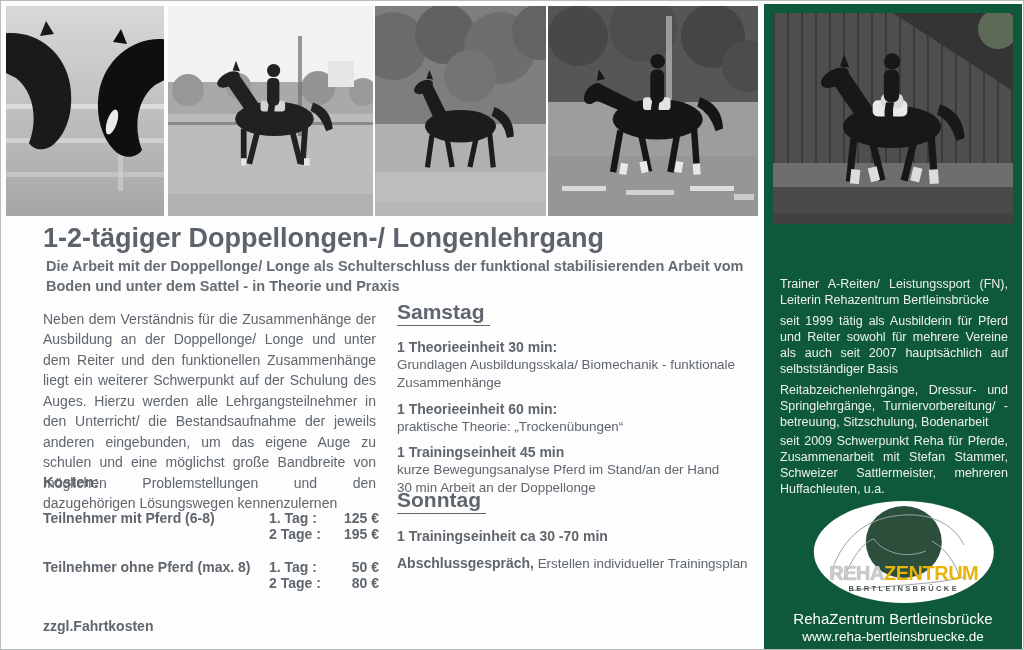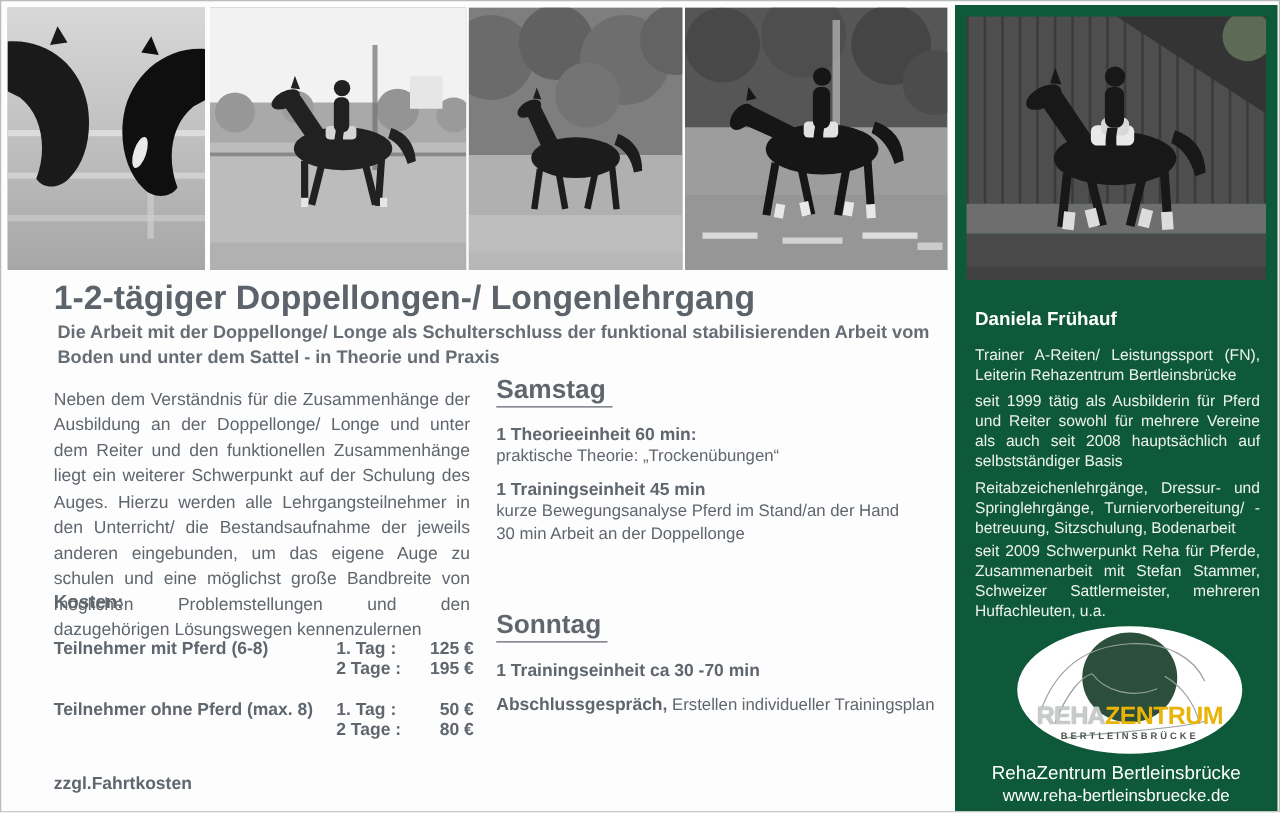--- a/index.html
+++ b/index.html
@@ -238,23 +238,22 @@
           <circle cx="103" cy="20" r="8"></circle>
           <path d="M97,60 q-4,17 3,28 l7,-3 q-5,-12 -2,-25 z"></path>
           <rect x="63" y="126" width="9" height="14" fill="#dcdcdc" transform="rotate(6 67 126)"></rect>
           <rect x="79" y="124" width="9" height="14" fill="#dcdcdc" transform="rotate(-14 83 124)"></rect>
           <rect x="124" y="124" width="9" height="14" fill="#dcdcdc" transform="rotate(14 128 124)"></rect>
           <rect x="139" y="126" width="9" height="14" fill="#dcdcdc" transform="rotate(-4 143 126)"></rect>
         </g>
       </svg>
     </div>
 
-    <div class="trainer-name">Daniela Frühauf</div>
     <p class="pp-0">Trainer A-Reiten/ Leistungssport (FN), Leiterin Rehazentrum Bertleinsbrücke</p>
-    <p class="pp-1">seit 1999 tätig als Ausbilderin für Pferd und Reiter sowohl für mehrere Vereine als auch seit 2008 hauptsächlich auf selbstständiger Basis</p>
+    <p class="pp-1">seit 1999 tätig als Ausbilderin für Pferd und Reiter sowohl für mehrere Vereine als auch seit 2007 hauptsächlich auf selbstständiger Basis</p>
     <p class="pp-2">Reitabzeichenlehrgänge, Dressur- und Springlehrgänge, Turniervorbereitung/ -betreuung, Sitzschulung, Bodenarbeit</p>
     <p class="pp-3">seit 2009 Schwerpunkt Reha für Pferde, Zusammenarbeit mit Stefan Stammer, Schweizer Sattlermeister, mehreren Huffachleuten, u.a.</p>
 
     <div class="logo">
       <div class="logo-ellipse"></div>
       <div class="logo-circle"></div>
       <svg class="logo-lines" viewBox="0 0 180 102">
         <g fill="none" stroke="#9aa19e" stroke-width="1">
           <path d="M18,70 C30,34 55,16 90,14 C120,12 142,26 150,44"></path>
           <path d="M30,78 C40,52 52,40 60,38 M118,40 C132,48 142,62 146,78"></path>
@@ -305,20 +304,24 @@
         </div>
       </div>
     </div>
 
     <div class="costs-note">zzgl.Fahrtkosten</div>
   </div>
 
   <div class="sched sat">
     <div class="sched-heading">Samstag</div>
     <div class="sched-item">
+      <div class="sched-item-title">1 Theorieeinheit 30 min:</div>
+      <div class="sched-item-desc">Grundlagen Ausbildungsskala/ Biomechanik - funktionale Zusammenhänge</div>
+    </div>
+    <div class="sched-item">
       <div class="sched-item-title">1 Theorieeinheit 60 min:</div>
       <div class="sched-item-desc">praktische Theorie: „Trockenübungen“</div>
     </div>
     <div class="sched-item">
       <div class="sched-item-title">1 Trainingseinheit 45 min</div>
       <div class="sched-item-desc">kurze Bewegungsanalyse Pferd im Stand/an der Hand
 30 min Arbeit an der Doppellonge</div>
     </div>
   </div>
 

